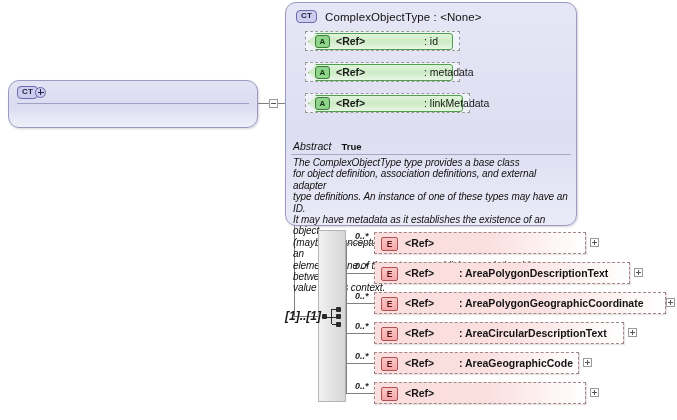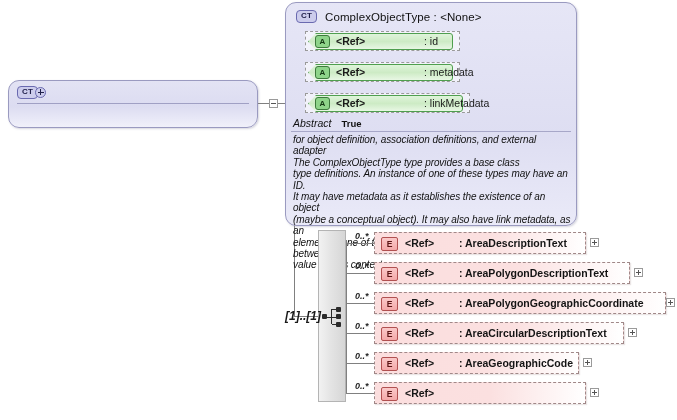--- a/index.html
+++ b/index.html
@@ -365,29 +365,29 @@
     <span class="attr-name">: metadata</span>
   </div>
 
   <div class="attr-row" style="left:305px; top:93px; width:165px;">
     <div class="attr-shape" style="width:155px;"></div>
     <span class="badge-a">A</span>
     <span class="attr-ref">&lt;Ref&gt;</span>
     <span class="attr-name">: linkMetadata</span>
   </div>
 
-  <div class="abstract-block" style="left:291px; top:117px; width:280px;">
+  <div class="abstract-block" style="left:291px; top:140px; width:280px;">
     <div class="abstract-row">
       <span class="abstract-label">Abstract</span>
       <span class="abstract-value">True</span>
     </div>
     <div class="abstract-rule"></div>
     <div class="abstract-doc">
+      <div>The ComplexObjectType type provides a base class</div>
       <div>for object definition, association definitions, and external adapter</div>
-      <div>The ComplexObjectType type provides a base class</div>
       <div>type definitions. An instance of one of these types may have an ID.</div>
       <div>It may have metadata as it establishes the existence of an object</div>
       <div>(maybe a conceptual object). It may also have link metadata, as an</div>
       <div>element of one of these types establishes a relationship between its</div>
       <div>value and its context.</div>
     </div>
   </div>
 
   <div class="seq-box" style="left:318px; top:230px; width:28px; height:172px;">
   </div>
@@ -405,21 +405,20 @@
     <i style="left:14px; top:14px;"></i>
   </div>
 
   <div class="line-v" style="left:346px; top:240px; height:153px;"></div>
 
   <span class="card-label" style="left:355px; top:231px;">0..*</span>
   <div class="line-h" style="left:346px; top:243px; width:28px;"></div>
   <div class="el-row" style="left:374px; top:232px; width:212px;">
     <span class="badge-e">E</span>
     <span class="el-ref">&lt;Ref&gt;</span>
-    <span class="el-name">: AreaDescriptionText</span>
   </div>
   <div class="expander plus" style="left:590px; top:238px;"></div>
 
   <span class="card-label" style="left:355px; top:261px;">0..*</span>
   <div class="line-h" style="left:346px; top:273px; width:28px;"></div>
   <div class="el-row" style="left:374px; top:262px; width:256px;">
     <span class="badge-e">E</span>
     <span class="el-ref">&lt;Ref&gt;</span>
     <span class="el-name">: AreaPolygonDescriptionText</span>
   </div>

